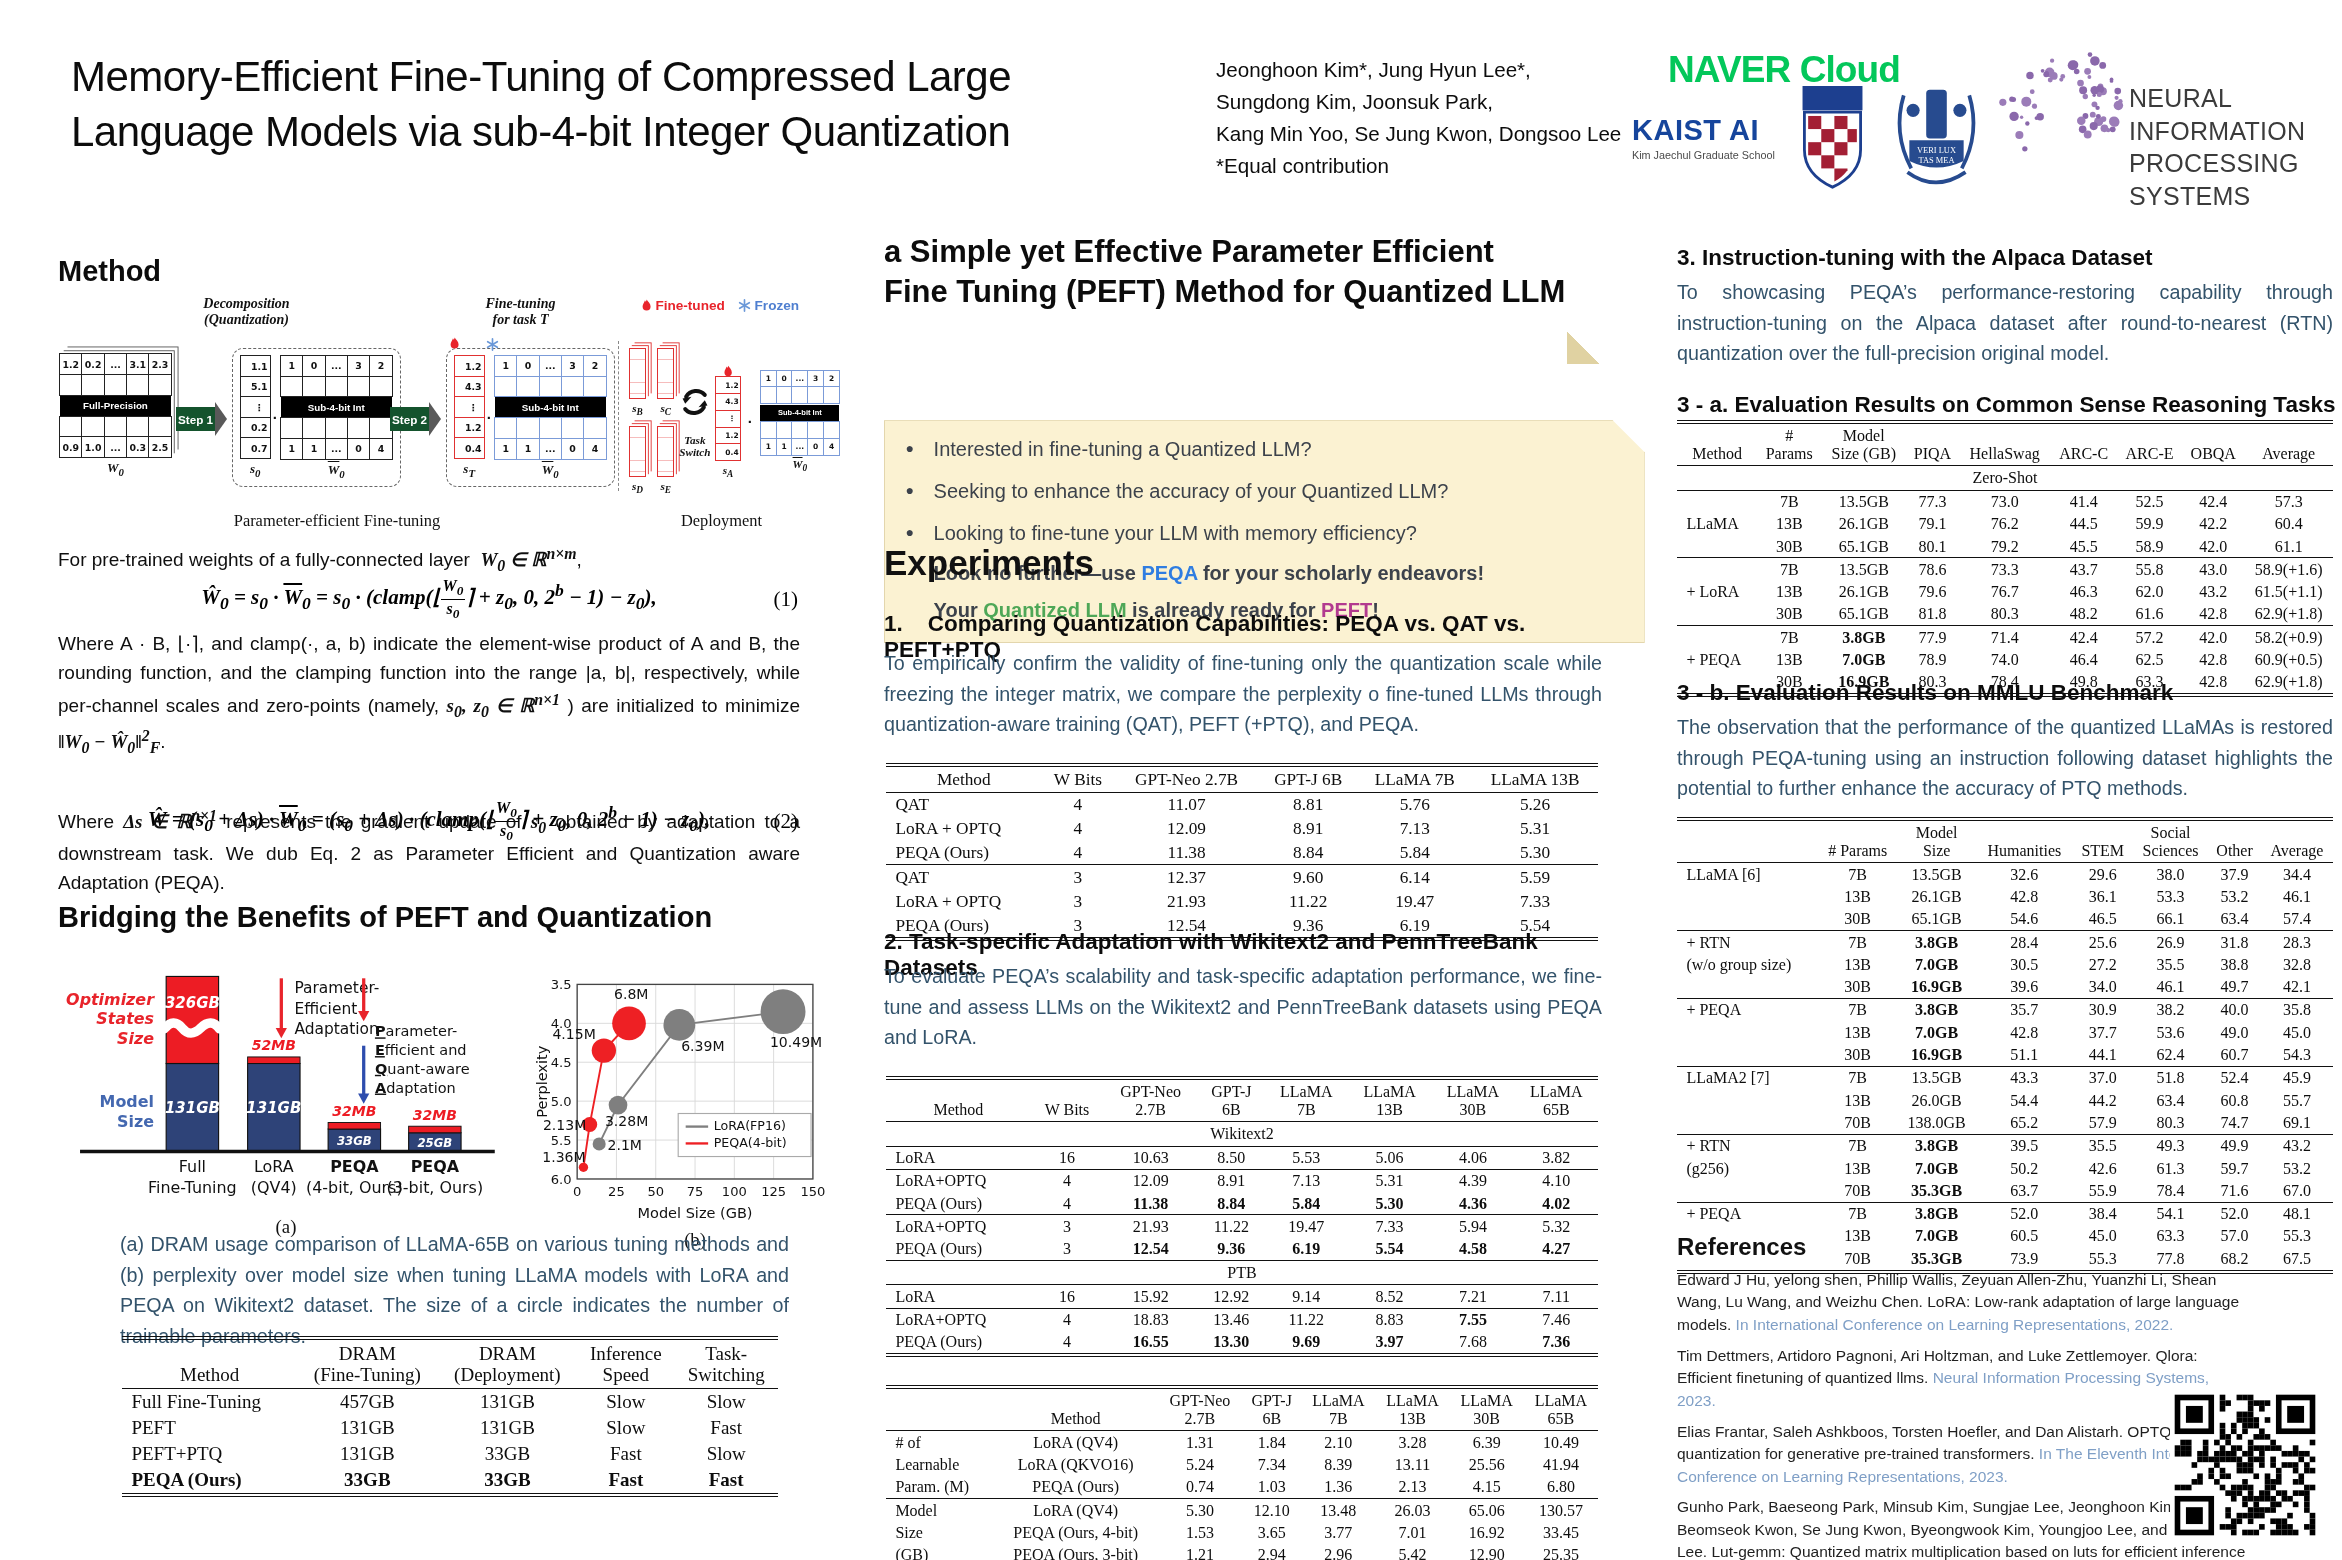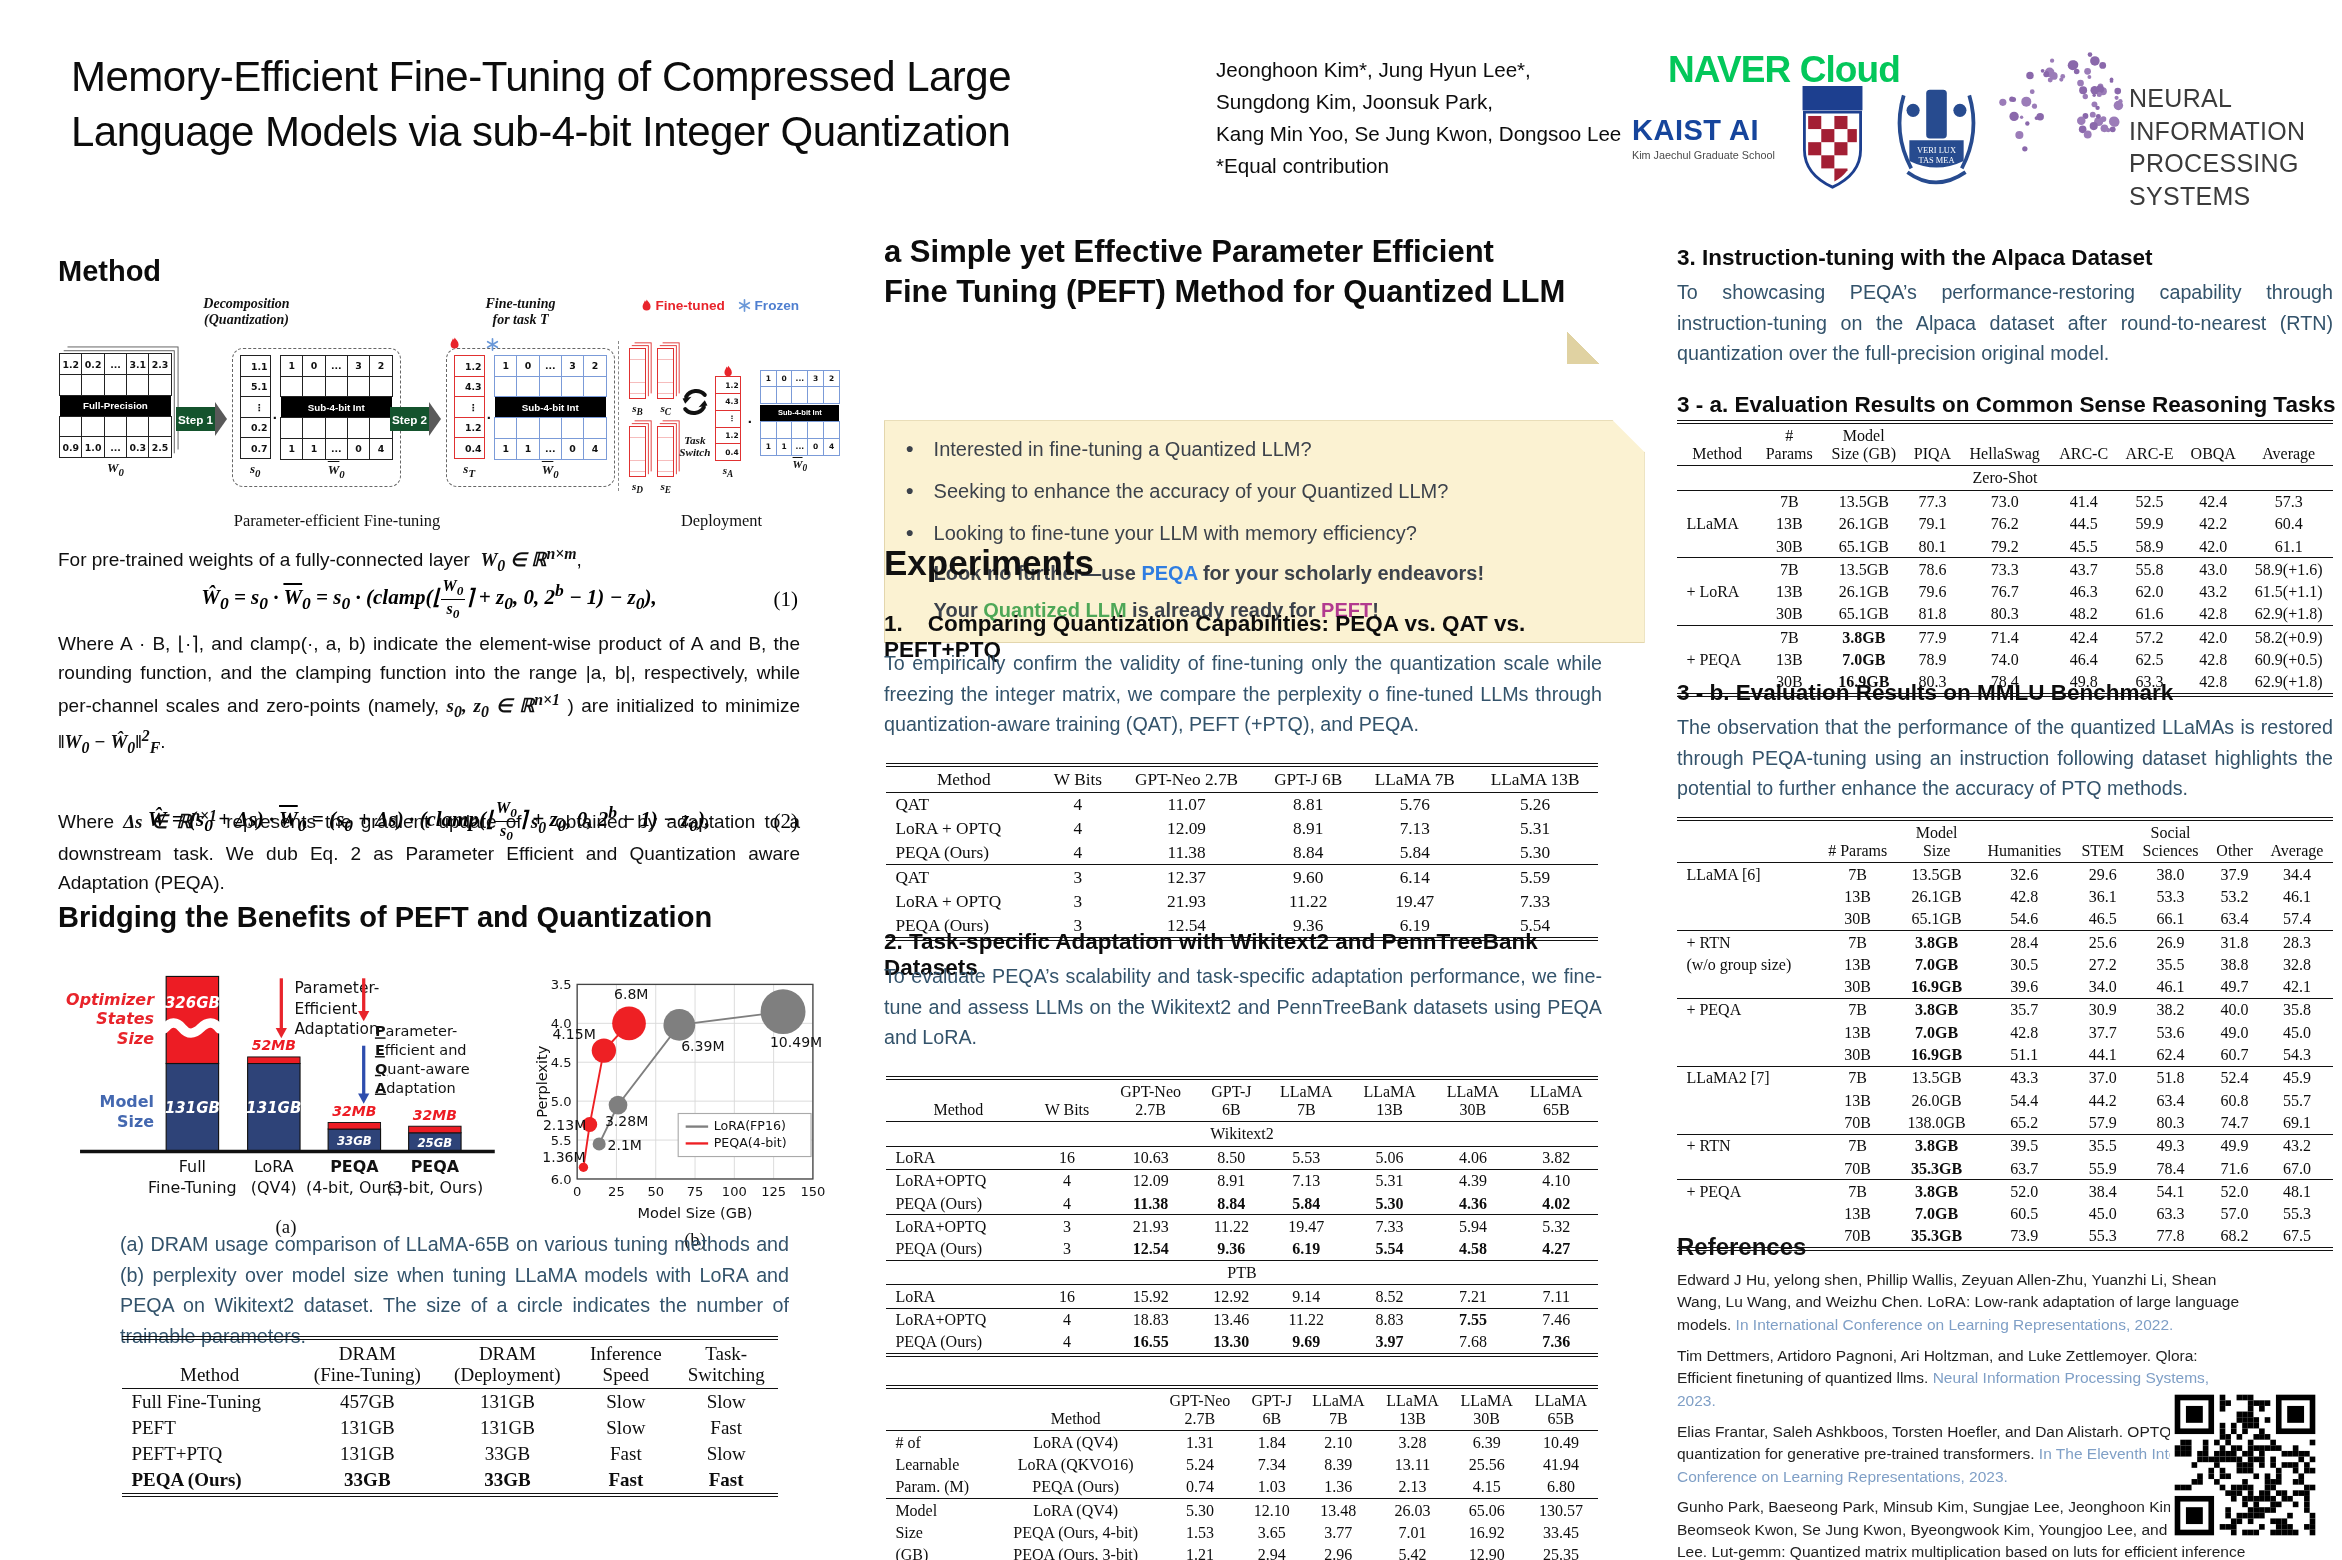--- a/index.html
+++ b/index.html
@@ -1197,20 +1197,30 @@
         </tr>
         <tr class="sep">
           <td class="first">+ RTN</td>
           <td>7B</td>
           <td class="b">3.8GB</td>
           <td>39.5</td>
           <td>35.5</td>
           <td>49.3</td>
           <td>49.9</td>
           <td>43.2</td>
+        </tr>
+        <tr>
+          <td class="first">(g256)</td>
+          <td>13B</td>
+          <td class="b">7.0GB</td>
+          <td>50.2</td>
+          <td>42.6</td>
+          <td>61.3</td>
+          <td>59.7</td>
+          <td>53.2</td>
         </tr>
         <tr>
           <td class="first"></td>
           <td>70B</td>
           <td class="b">35.3GB</td>
           <td>63.7</td>
           <td>55.9</td>
           <td>78.4</td>
           <td>71.6</td>
           <td>67.0</td>

